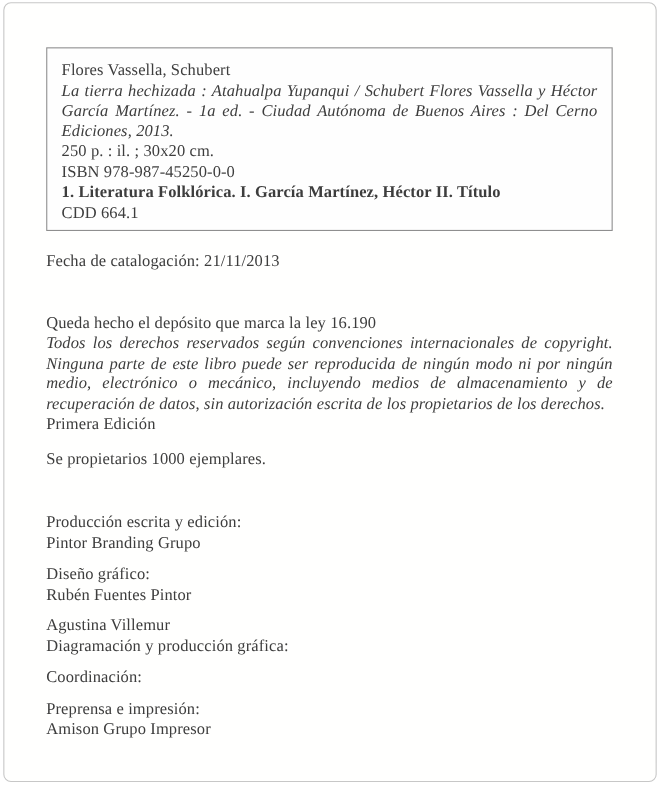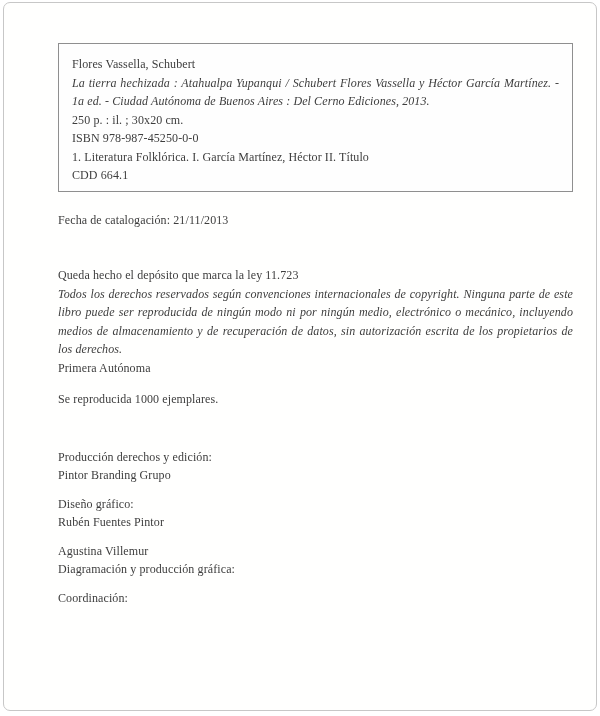--- a/index.html
+++ b/index.html
@@ -21,38 +21,38 @@
     top: 2px;
     right: 3px;
     bottom: 5px;
     border: 1px solid #c7c7c7;
     border-radius: 7px;
     background: #fffffe;
     box-sizing: border-box;
   }
   .content {
     position: absolute;
-    left: 58px;
+    left: 42px;
     top: 43px;
     width: 515px;
-    font-size: 12px;
+    font-size: 15px;
     line-height: 18.5px;
     letter-spacing: 0.1px;
   }
   .catalog-card {
     box-sizing: border-box;
     width: 100%;
     border: 1px solid #8f8f8f;
     padding: 11px 13px 6px 13px;
     background: #fefefe;
   }
   .catalog-card .line { margin: 0; }
   .title-statement { text-align: justify; font-style: italic; }
   .isbn-line { margin-top: 16px; }
-  .subject-tracing { margin-top: 18px; }
+  .subject-tracing { margin-top: 18px; font-weight: bold; }
   .cataloging-date { margin-top: 19px; }
   .legal-block { margin-top: 37px; }
   .rights-paragraph { text-align: justify; font-style: italic; }
   .print-run { margin-top: 13px; }
   .credits { margin-top: 39px; }
   .credit-group { margin-bottom: 10px; }
   .credit-group p { margin: 0; }
 </style>
 </head>
 <body>
@@ -66,38 +66,42 @@
     <p class="line title-statement">La tierra hechizada : Atahualpa Yupanqui  / Schubert Flores Vassella y Héctor García Martínez. - 1a ed. - Ciudad Autónoma de Buenos Aires : Del Cerno Ediciones, 2013.</p>
     <p class="line">250 p. : il. ; 30x20 cm.</p>
     <p class="line isbn-line">ISBN 978-987-45250-0-0</p>
     <p class="line subject-tracing">1. Literatura Folklórica. I. García Martínez, Héctor  II. Título</p>
     <p class="line">CDD 664.1</p>
   </div>
 
   <p class="cataloging-date">Fecha de catalogación: 21/11/2013</p>
 
   <div class="legal-block">
-    <p class="line" style="margin:0">Queda hecho el depósito que marca la ley 11.723</p>
+    <p class="line" style="margin:0">Queda hecho el depósito que marca la ley 16.190</p>
     <p class="rights-paragraph" style="margin:0">Todos los derechos reservados según convenciones internacionales de copyright. Ninguna parte de este libro puede ser reproducida de ningún modo ni por ningún medio, electrónico o mecánico, incluyendo medios de almacenamiento y de recuperación de datos, sin autorización escrita de los propietarios de los derechos.</p>
-    <p class="line" style="margin:0">Primera Autónoma</p>
+    <p class="line" style="margin:0">Primera Edición</p>
   </div>
 
-  <p class="print-run">Se reproducida 1000 ejemplares.</p>
+  <p class="print-run">Se propietarios 1000 ejemplares.</p>
 
   <div class="credits">
     <div class="credit-group">
-      <p>Producción derechos y edición:</p>
+      <p>Producción escrita y edición:</p>
       <p>Pintor Branding Grupo</p>
     </div>
     <div class="credit-group">
       <p>Diseño gráfico:</p>
       <p>Rubén Fuentes Pintor</p>
     </div>
     <div class="credit-group">
       <p>Agustina Villemur</p>
       <p>Diagramación y producción gráfica:</p>
     </div>
     <div class="credit-group">
       <p>Coordinación:</p>
     </div>
+    <div class="credit-group">
+      <p>Preprensa e impresión:</p>
+      <p>Amison Grupo Impresor</p>
+    </div>
   </div>
 
 </div>
 
 </body></html>

